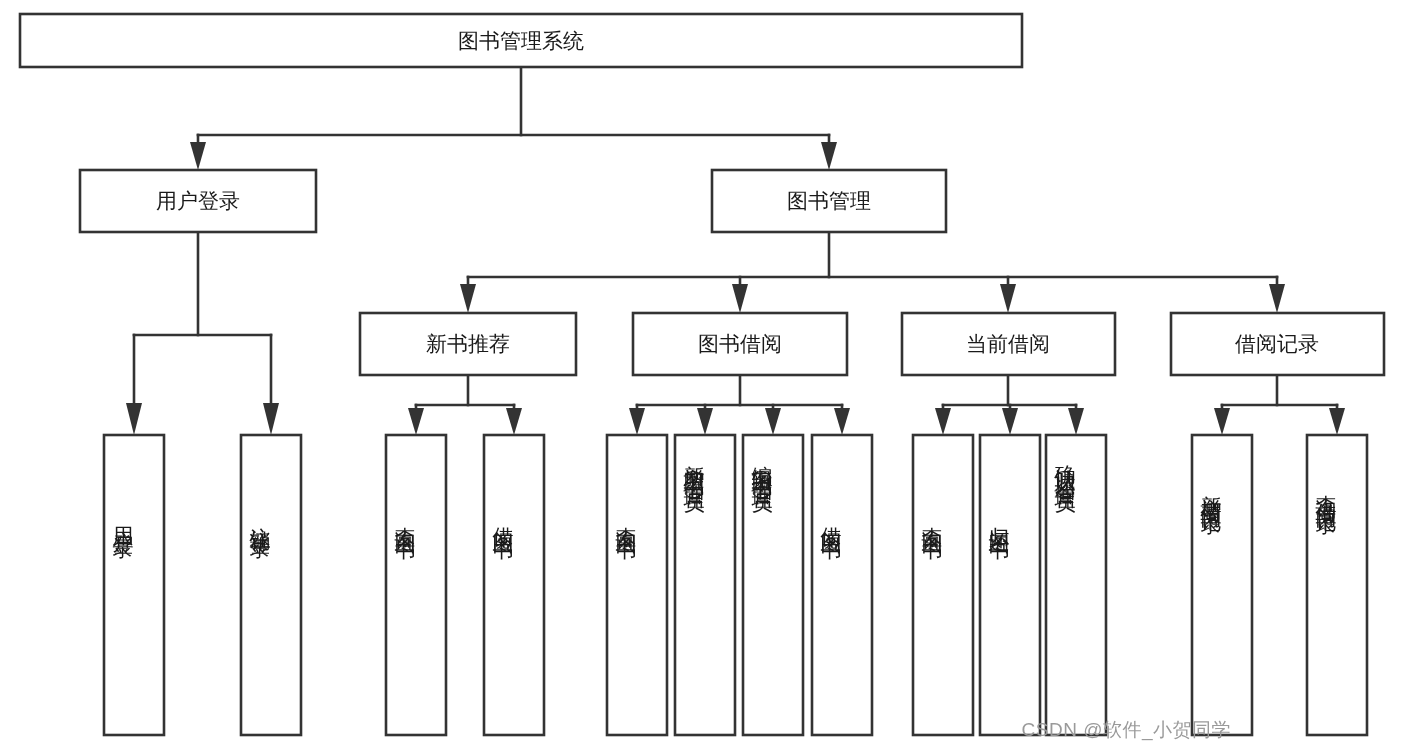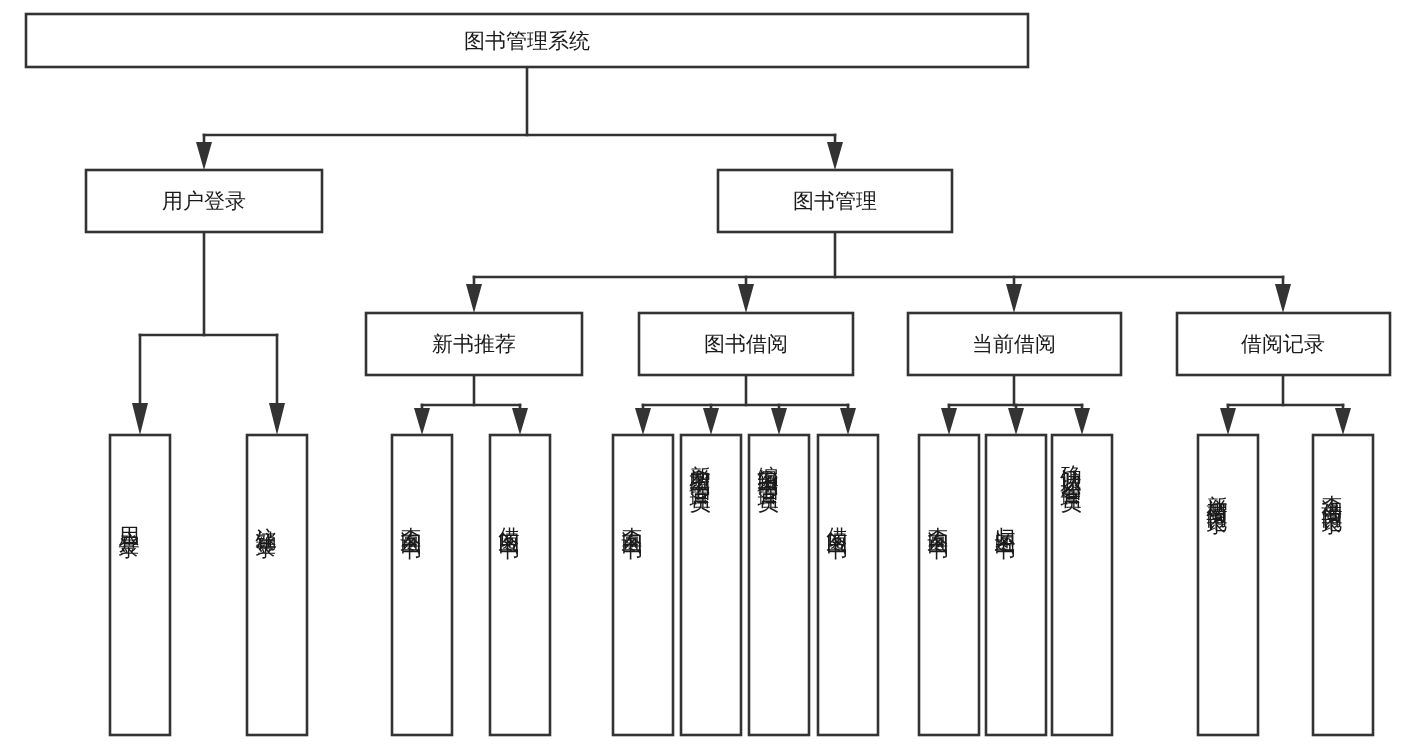--- a/index.html
+++ b/index.html
@@ -11,21 +11,20 @@
     width: 1405px;
     height: 747px;
     font-family: "Liberation Sans", "DejaVu Sans", sans-serif;
     overflow: hidden;
   }
   #diagram-root {
     position: relative;
     width: 1239px;
     height: 747px;
     background: #ffffff;
-    margin-left: 6px;
   }
   svg.diagram-canvas {
     position: absolute;
     left: 0;
     top: 0;
     width: 1405px;
     height: 747px;
   }
   .node-box {
     fill: #ffffff;
@@ -222,13 +221,14 @@
   <div class="leaf-label" style="left:752px; top:448px; height:285px;">编辑图书（管理员）</div>
   <div class="leaf-label" style="left:821px; top:510px; height:160px;">借阅图书</div>
 
   <div class="leaf-label" style="left:922px; top:510px; height:160px;">查询图书</div>
   <div class="leaf-label" style="left:989px; top:510px; height:160px;">归还图书</div>
   <div class="leaf-label" style="left:1055px; top:448px; height:285px;">确认归还（管理员）</div>
 
   <div class="leaf-label" style="left:1201px; top:478px; height:230px;">新增借阅记录</div>
   <div class="leaf-label" style="left:1316px; top:478px; height:230px;">查询借阅记录</div>
 
+  <div class="watermark">CSDN @软件_小贺同学</div>
 </div>
 
 </body></html>

